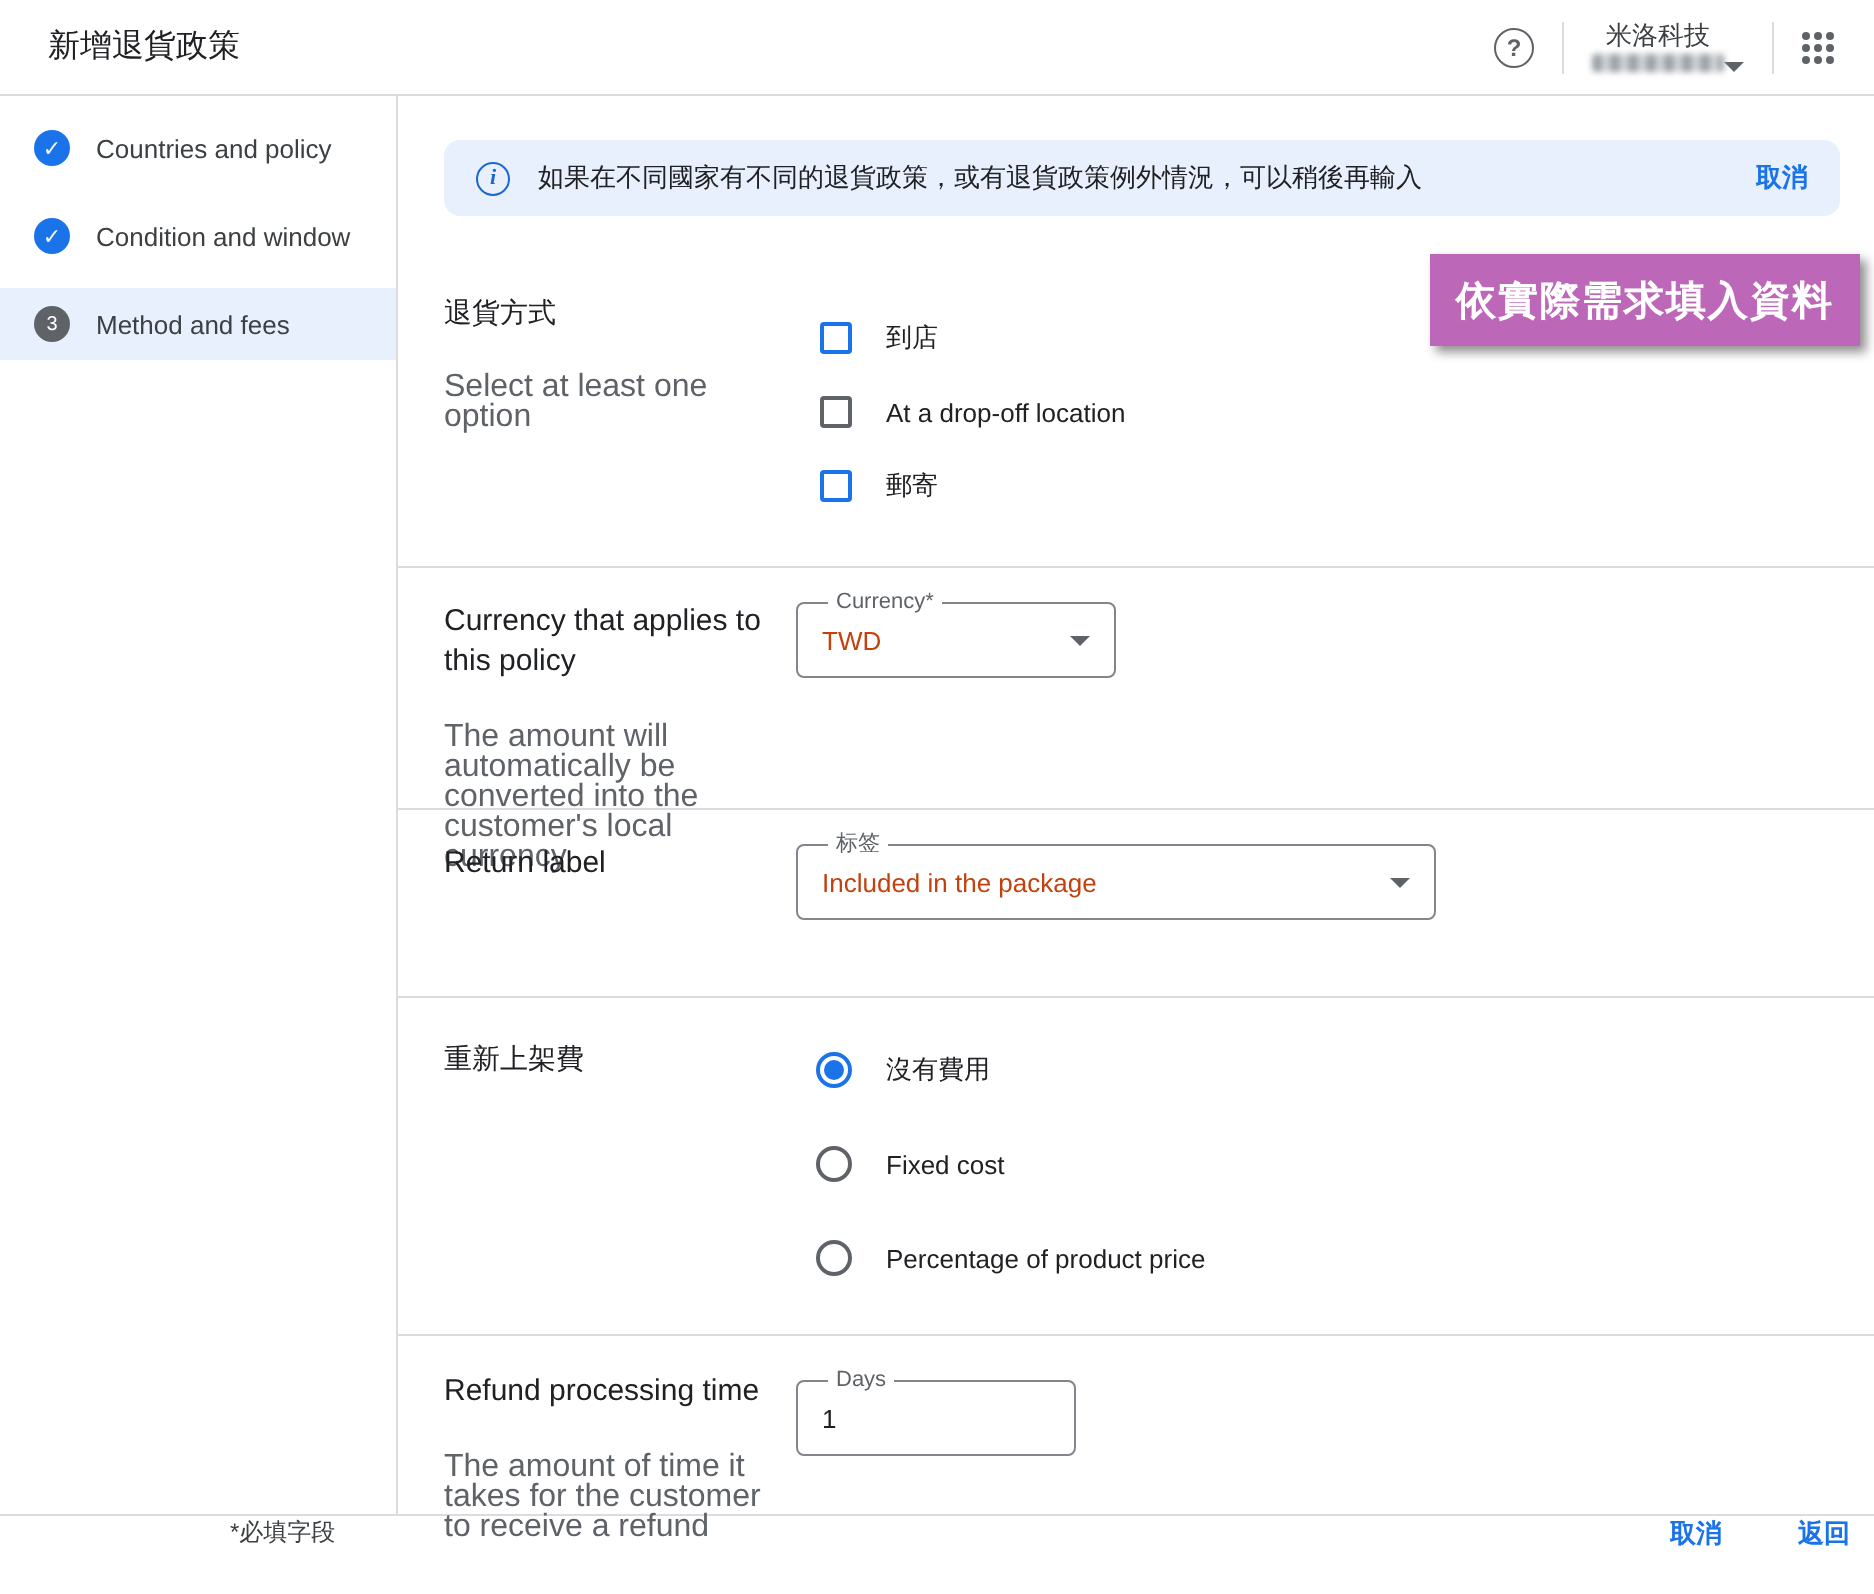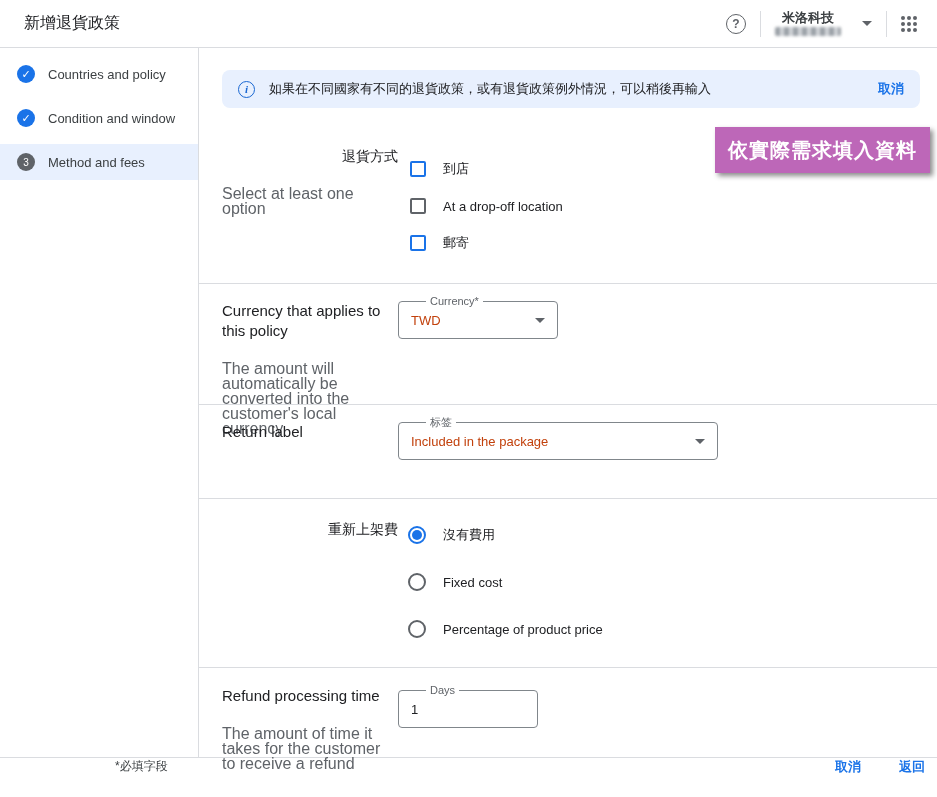--- a/index.html
+++ b/index.html
@@ -8,21 +8,21 @@
 
   
   .header { height:48px; display:flex; align-items:center; padding:0 20px 0 24px;
     border-bottom:1px solid #dadce0; }
   .page-title { font-size:16px; color:#202124; }
   .header-right { margin-left:auto; display:flex; align-items:center; gap:14px; }
   .help-icon { width:20px; height:20px; border:1.5px solid #5f6368; border-radius:50%;
     color:#5f6368; font-size:12px; font-weight:bold; display:flex; align-items:center;
     justify-content:center; cursor:pointer; }
   .vdiv { width:1px; height:26px; background:#dadce0; }
-  .account { display:flex; align-items:center; gap:21px; cursor:pointer;font-weight:bold; }
+  .account { display:flex; align-items:flex-end; gap:0; cursor:pointer; }
   .account-txt { display:flex; flex-direction:column; align-items:center; }
   .account-name { font-size:13px; color:#3c4043; line-height:14px; }
   .account-id { width:66px; height:9px; margin-top:2px; border-radius:2px;
     background:repeating-linear-gradient(90deg,#9aa0a6 0 5px,#d3d6da 5px 9px);
     filter:blur(1.6px); }
   .caret { width:0; height:0; border-left:5px solid transparent; border-right:5px solid transparent;
     border-top:5px solid #5f6368; }
   .apps-grid { display:grid; grid-template-columns:repeat(3,4px); grid-auto-rows:4px;
     gap:2px; cursor:pointer; }
   .apps-grid i { background:#5f6368; border-radius:50%; }
@@ -47,21 +47,21 @@
   .info-icon { width:17px; height:17px; border:1.7px solid #1967d2; border-radius:50%;
     color:#1967d2; font-size:11px; font-weight:bold; font-family:"Liberation Serif",serif;
     font-style:italic; display:flex; align-items:center; justify-content:center; flex-shrink:0; }
   .banner-text { font-size:13px; color:#202124; }
   .banner-action { margin-left:auto; font-size:13px; color:#1a73e8; font-weight:bold; cursor:pointer; }
 
   
   .section { display:flex; padding-left:23px; }
   .section + .section { border-top:1px solid #dadce0; }
   .sec-label { width:176px; flex-shrink:0; }
-  .sec-title-zh { font-size:14px; color:#202124;text-align:right; }
+  .sec-title-zh { font-size:14px; color:#202124; }
   .sec-title-en { font-size:15px; font-weight:500; color:#202124; line-height:20px; }
   .sec-helper { font-size:16px; color:#5f6368; line-height:15px; margin-top:20px; }
   .sec-controls { flex:1; }
 
   .s1 { height:175px; padding-top:40px; }
   .s2 { height:121px; padding-top:17px; }
   .s3 { height:74px;  padding-top:17px; }
   .s4 { height:169px; padding-top:22px;margin-top:20px; }
   .s5 { height:109px; padding-top:18px; }
 
@@ -75,21 +75,21 @@
   .radio-col { padding-left:10px; padding-top:5px; }
   .radio-row { margin-bottom:29px; }
   .radio { width:18px; height:18px; border-radius:50%; border:2px solid #5f6368;
     display:flex; align-items:center; justify-content:center; }
   .radio.selected { border-color:#1a73e8; }
   .radio.selected i { width:10px; height:10px; border-radius:50%; background:#1a73e8; }
 
   
   .field { position:relative; border:1px solid #80868b; border-radius:4px; height:38px;
     background:#fff; display:flex; align-items:center; padding:0 12px; cursor:pointer; }
-  .field-label { position:absolute; top:-7px; left:27px; background:#fff; padding:0 4px;
+  .field-label { position:absolute; top:-7px; left:15px; background:#fff; padding:0 4px;
     font-size:11px; color:#5f6368; line-height:12px; }
   .field-value { font-size:13px; color:#c2410c; }
   .field .caret { margin-left:auto; border-top-color:#5f6368; }
   .field input { border:none; outline:none; font-size:13px; color:#202124; width:100%;
     font-family:inherit; background:transparent; }
   .w-currency { width:160px; }
   .w-label { width:320px; }
   .w-days { width:140px; }
 
   

